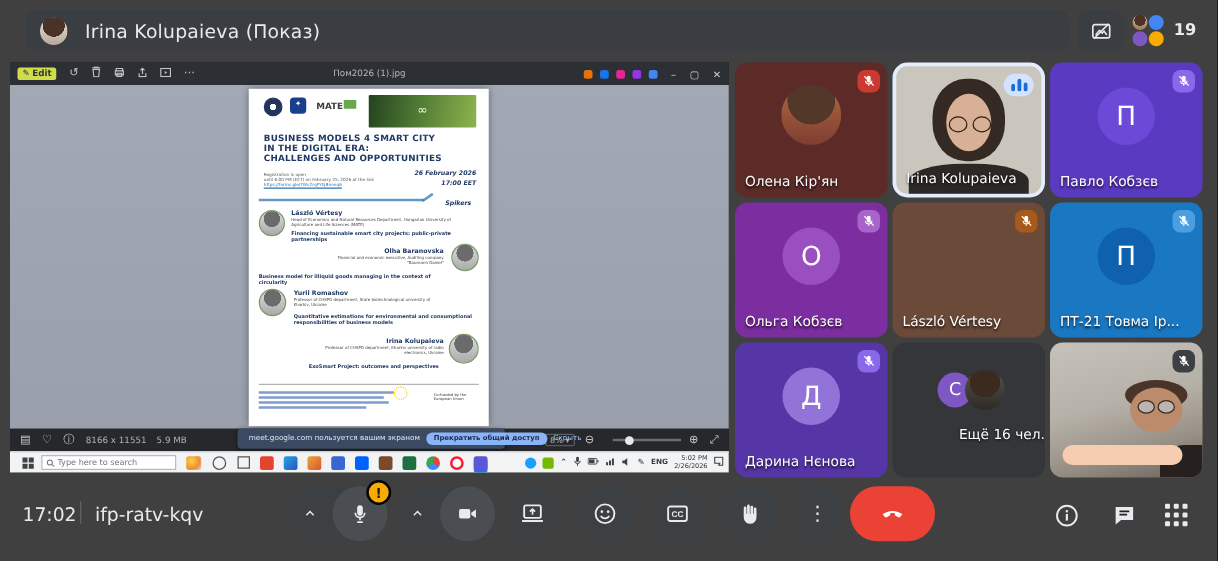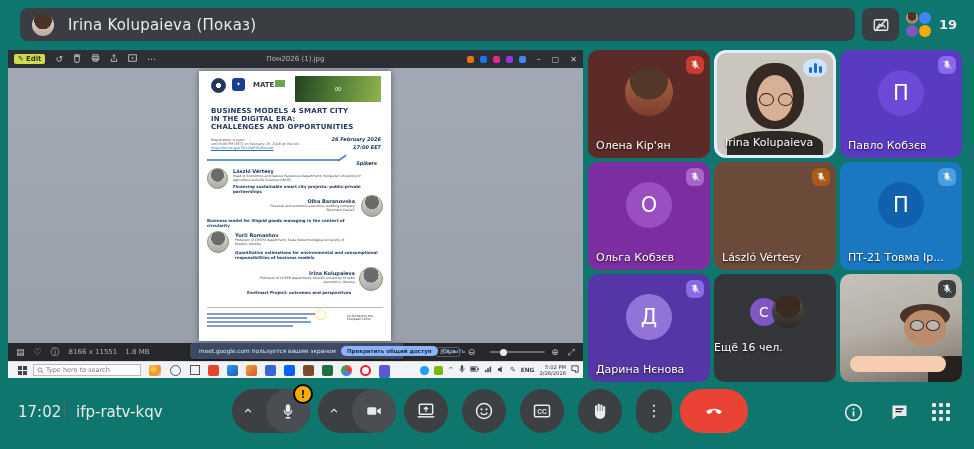--- a/index.html
+++ b/index.html
@@ -1,16 +1,16 @@
 <!DOCTYPE html>
 <html><head>
 <meta charset="utf-8">
 <style>
   html,body{margin:0;padding:0;background:#000;}
-  .stage{position:relative;width:974px;height:449px;background:#0f766e;overflow:hidden;
+  .stage{position:relative;width:974px;height:449px;background:#404040;overflow:hidden;
          font-family:"DejaVu Sans","Liberation Sans",sans-serif;}
   .abs{position:absolute;}
   
   .presenter-pill{background:#3a3d41;border-radius:8px;display:flex;align-items:center;padding-left:12px;box-sizing:border-box;}
   .avatar-sm{width:22px;height:22px;border-radius:50%;flex:0 0 22px;
     background:radial-gradient(circle at 50% 30%,#4a3226 0 46%,transparent 47%),
                radial-gradient(circle at 50% 46%,#d9a87e 0 30%,transparent 31%),
                linear-gradient(#e8e4df,#b8a89a);}
   .presenter-label{color:#e8eaed;font-size:15px;margin-left:14px;letter-spacing:.2px;}
   .sq-btn{background:#3a3d41;border-radius:8px;display:flex;align-items:center;justify-content:center;}
@@ -225,21 +225,21 @@
           <div>European Union</div>
         </div>
       </div>
     </div>
 
     <div class="viewer-toolbar">
       <span class="vt-ic">▤</span>
       <span class="vt-ic">♡</span>
       <span class="vt-ic">ⓘ</span>
       <span style="margin-right:8px">8166 x 11551</span>
-      <span>1.8 MB</span>
+      <span>5.9 MB</span>
       <span style="margin-left:auto;display:flex;align-items:center">
         <span class="vt-ic">⛶</span>
         <span class="zoom-box"><span>8%</span> ▾</span>
         <span class="vt-ic">⊖</span>
         <span class="slider">
             <span class="slider-knob"></span>
           </span>
         <span class="vt-ic">⊕</span>
         <span class="vt-ic" style="margin-right:0">⤢</span>
       </span>
@@ -398,21 +398,21 @@
           <path d="M7 11a5 5 0 0 0 10 0M12 16v3" stroke="#fff" stroke-width="1.8" fill="none"></path>
           <line x1="5" y1="4" x2="20" y2="19" stroke="#fff" stroke-width="2"></line>
         </svg>
     </span>
     <span class="tile-name">Дарина Нєнова</span>
   </div>
 
   <div class="tile" style="left: 714px; top: 274px; background: rgb(52, 54, 57);">
     <span class="abs" style="left: 36px; top: 24px; width: 28px; height: 28px; border-radius: 50%; display: flex; align-items: center; justify-content: center; color: rgb(255, 255, 255); font-size: 14px; z-index: 1; background: rgb(126, 87, 194);">С</span>
     <span class="abs" style="left:58px;top:22px;width:32px;height:32px;border-radius:50%;z-index:2;background:radial-gradient(circle at 50% 30%,#3a2a20 0 44%,transparent 45%),radial-gradient(circle at 50% 48%,#c79b78 0 26%,transparent 27%),linear-gradient(#57524a,#2e2b27)"></span>
-    <span class="tile-name" style="left:0;right:0;bottom:28px;text-align:left">Ещё 16 чел.</span>
+    <span class="tile-name" style="left:0;right:0;bottom:28px;text-align:right">Ещё 16 чел.</span>
   </div>
 
   <div class="tile" style="left:840px;top:274px;background:linear-gradient(165deg,#c6c2ba 0%,#b6b1a8 45%,#978f86 75%,#6b645c 100%)">
     <span class="abs" style="right:12px;top:30px;width:50px;height:24px;border-radius:50%;background:#4a3328"></span>
     <span class="abs" style="right:16px;top:36px;width:42px;height:36px;border-radius:50%;background:#bb8b6c"></span>
     <span class="abs" style="right:38px;top:46px;width:12px;height:9px;border:1.4px solid #3a2c20;border-radius:50%;background:rgba(190,215,235,.55)"></span>
     <span class="abs" style="right:22px;top:46px;width:12px;height:9px;border:1.4px solid #3a2c20;border-radius:50%;background:rgba(190,215,235,.55)"></span>
     <span class="abs" style="right:0;bottom:0;width:34px;height:26px;border-radius:60% 0 0 0;background:#26211e"></span>
     <span class="abs" style="left:10px;bottom:10px;width:96px;height:16px;border-radius:8px;background:#f7cdb2"></span>
     <span class="badge" style="background: rgb(60, 64, 67);">

